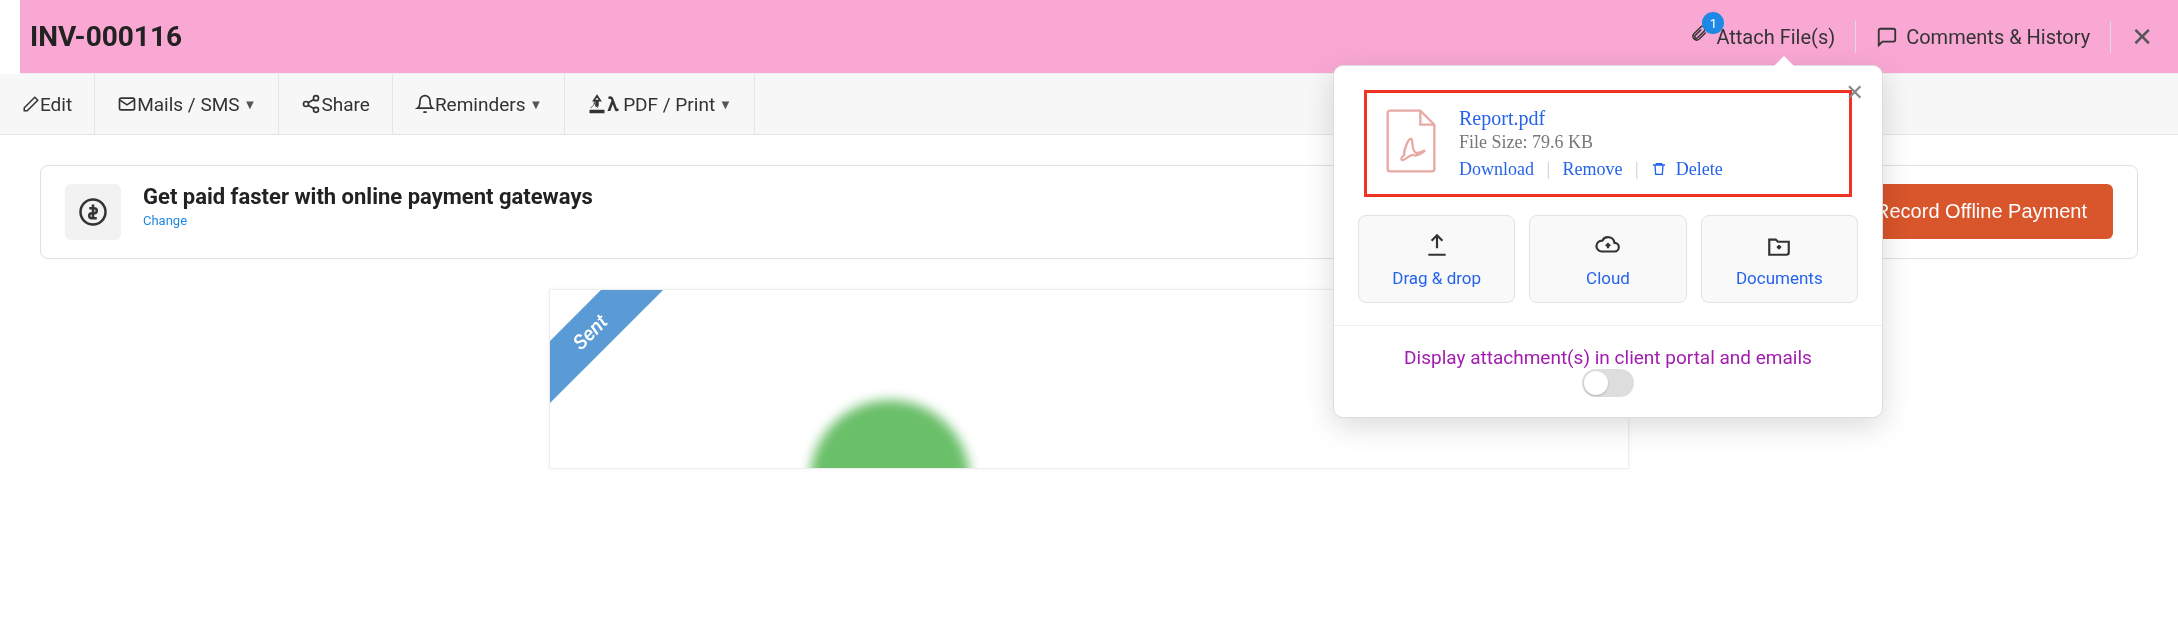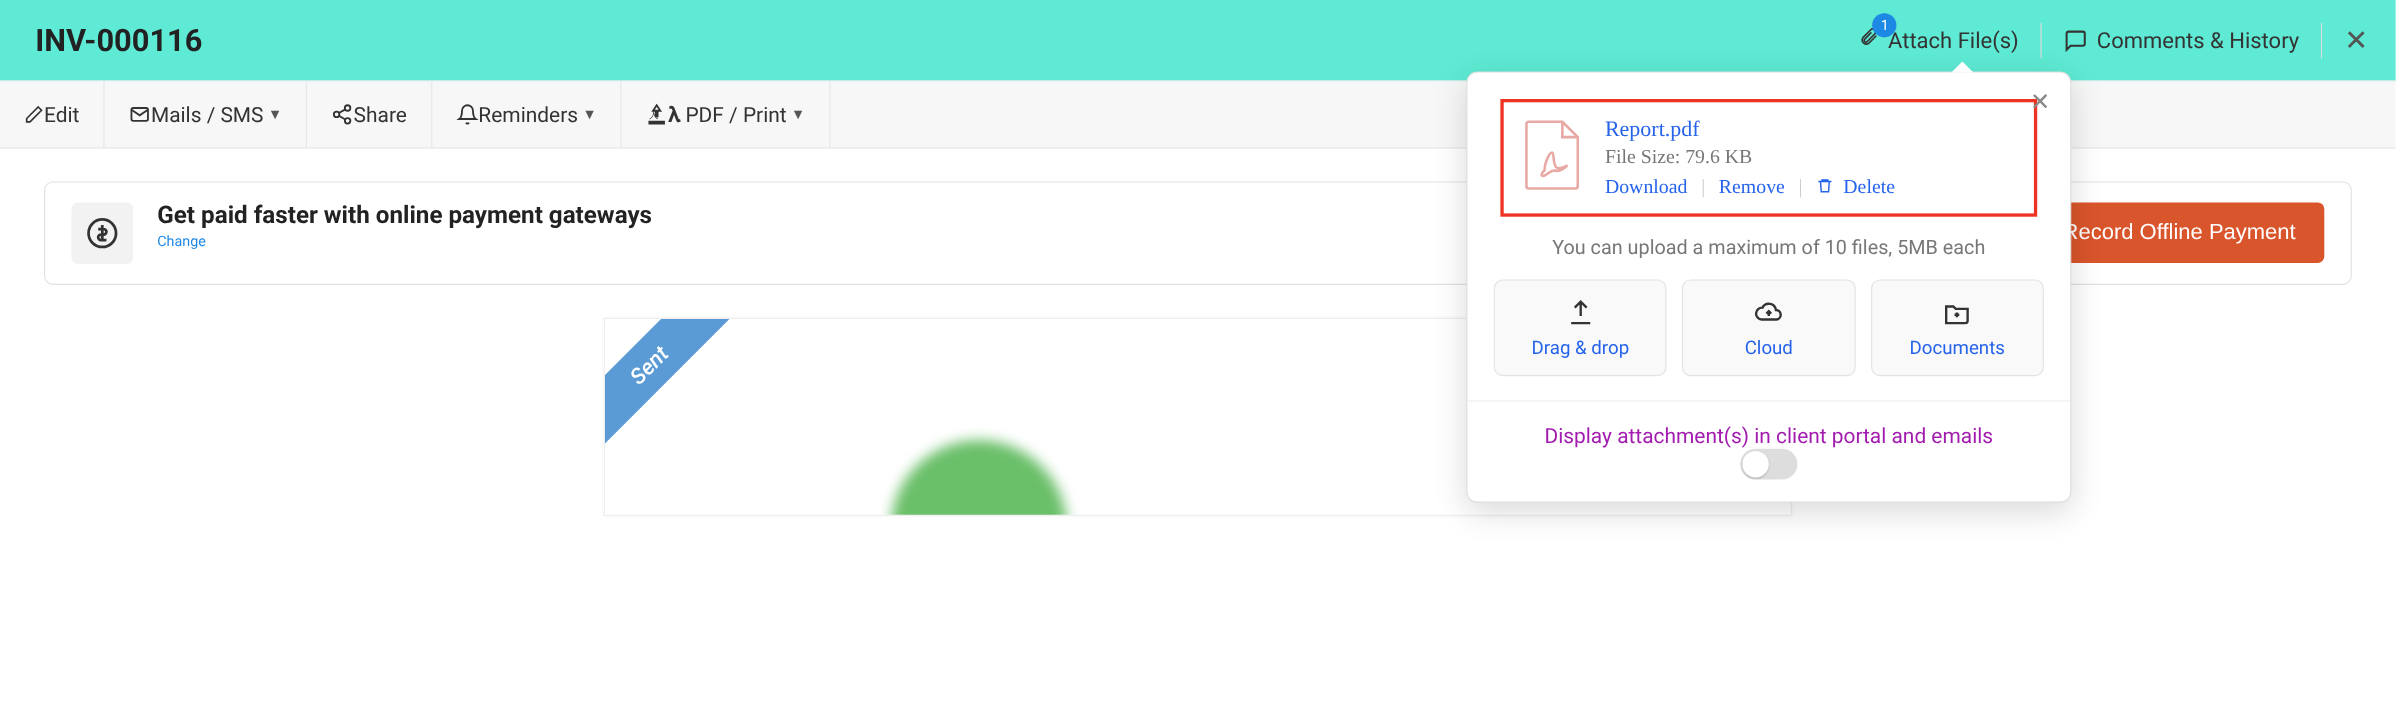--- a/index.html
+++ b/index.html
@@ -1,17 +1,17 @@
 <!DOCTYPE html>
 <html><head>
 <meta charset="utf-8">
 <style>
   * { box-sizing: border-box; margin: 0; padding: 0; }
   body { font-family: -apple-system, BlinkMacSystemFont, "Segoe UI", Roboto, Helvetica, Arial, sans-serif; background: #fff; color: #333; width: 2178px; }
-  .header-bar { display: flex; align-items: center; justify-content: space-between; padding: 20px 25px 20px 32px; background: #5eead4; border-bottom: 1px solid #eee; }
+  .header-bar { display: flex; align-items: center; justify-content: space-between; padding: 20px 25px 20px 10px; background: #f9a8d4; border-bottom: 1px solid #eee; margin-left: 20px; }
   .inv-title { font-size: 28px; font-weight: 700; color: #222; }
   .header-right { display: flex; align-items: center; gap: 0; }
   .hr-item { display: flex; align-items: center; font-size: 20px; color: #333; cursor: pointer; padding: 0 20px; border-right: 1px solid #ddd; height: 32px; }
   .hr-item:last-child { border-right: none; }
   .hr-item svg { margin-right: 8px; }
   .attach-badge { position: relative; }
   .badge-num { position: absolute; top: -10px; right: -8px; background: #1E88E5; color: #fff; font-size: 13px; border-radius: 50%; width: 22px; height: 22px; display: flex; align-items: center; justify-content: center; }
   .close-x { font-size: 26px; color: #555; cursor: pointer; padding-left: 20px; }
   .toolbar { display: flex; background: #f7f7f7; border-bottom: 1px solid #e5e5e5; padding: 0; }
   .tb-item { display: flex; align-items: center; padding: 18px 22px; font-size: 19px; color: #333; border-right: 1px solid #e5e5e5; cursor: pointer; }
@@ -157,21 +157,20 @@
         <span class="sep">|</span>
         <span class="del-icon">
           <svg width="16" height="16" viewBox="0 0 24 24" fill="none" stroke="#2563EB" stroke-width="2" style="vertical-align:-2px">
               <path d="M3 6h18M8 6V4h8v2M6 6l1 14h10l1-14"></path>
             </svg>
         </span>
         <a>Delete</a>
       </div>
     </div>
   </div>
-  <div class="upload-hint">You can upload a maximum of 10 files, 5MB each</div>
   <div class="upload-row">
     <div class="up-card">
       <svg width="26" height="26" viewBox="0 0 24 24" fill="none" stroke="#333" stroke-width="2">
           <path d="M12 3v12M7 8l5-5 5 5M4 21h16"></path>
         </svg>
       <span>Drag &amp; drop</span>
     </div>
     <div class="up-card">
       <svg width="26" height="26" viewBox="0 0 24 24" fill="none" stroke="#333" stroke-width="2">
           <path d="M18 18a4 4 0 000-8 6 6 0 00-11.3-2A4.5 4.5 0 006 18h12z"></path>

